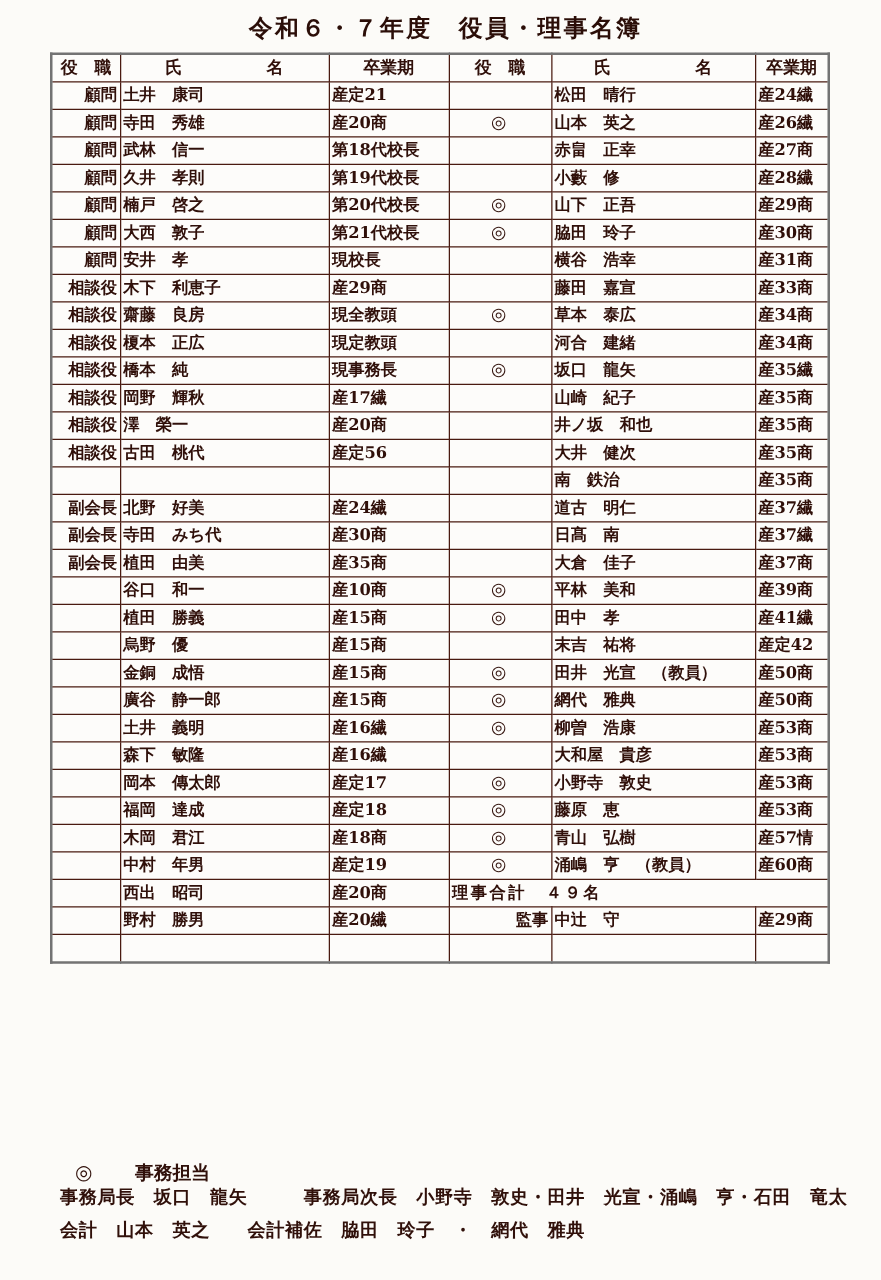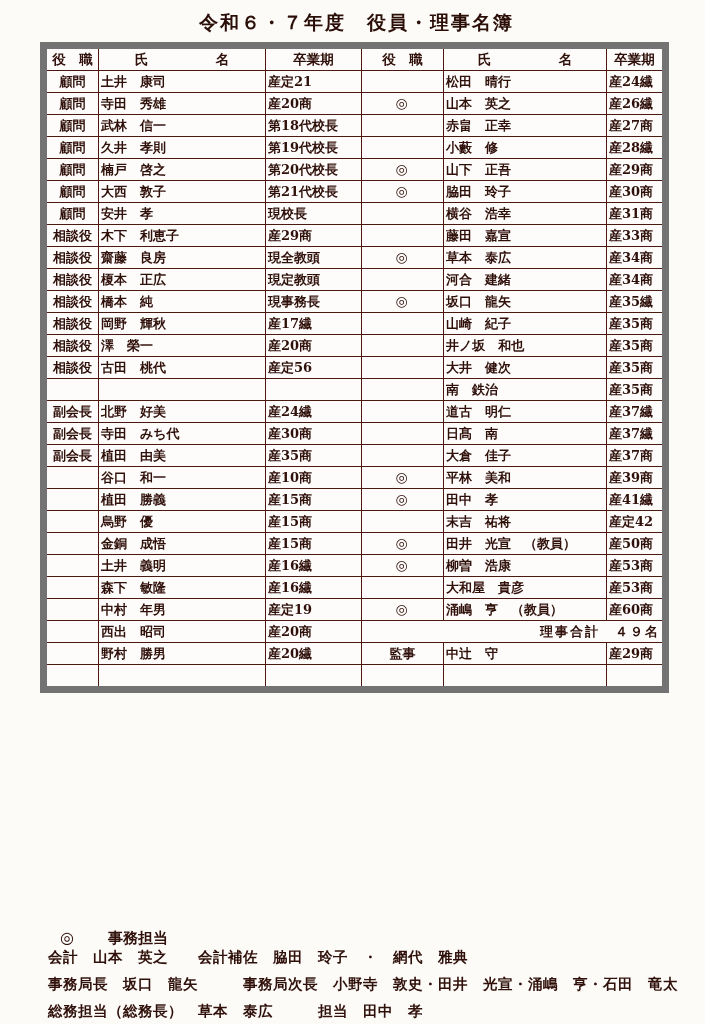--- a/index.html
+++ b/index.html
@@ -24,47 +24,47 @@
     letter-spacing: 2px;
     color: #2b0e08;
   }
   table.roster {
     position: absolute;
     left: 40px;
     top: 42px;
     width: 622px;
     border-collapse: collapse;
     table-layout: fixed;
-    border: 7px solid #737373;
+    border: 2px solid #737373;
     background: #fdfcfa;
   }
   table.roster th, table.roster td {
     border: 1px solid #4a1a10;
     height: 21px;
     line-height: 21px;
     font-size: 13px;
     padding: 0 2px;
     overflow: hidden;
     white-space: nowrap;
     font-weight: bold;
     color: #30100a;
   }
   table.roster th { text-align: center; font-size: 13.5px; }
   col.w-pos-l  { width: 55px; }
   col.w-name-l { width: 167px; }
   col.w-grad-l { width: 96px; }
   col.w-pos-r  { width: 82px; }
   col.w-name-r { width: 163px; }
   col.w-grad-r { width: 59px; }
-  td.c0 { text-align: center; }
+  td.c0 { text-align: right; }
   td.c1, td.c4 { text-align: left; padding-left: 5px; }
   td.c2, td.c5 { text-align: left; padding-left: 3px; }
-  td.c3 { text-align: center; padding-left: 4px; }
+  td.c3 { text-align: right; padding-left: 4px; }
   td.c3.mark { text-align: center; padding-left: 0; font-size: 14px; }
-  td.merged-cell { text-align: right; letter-spacing: 2px; }
+  td.merged-cell { text-align: left; letter-spacing: 2px; }
   .legend {
     position: absolute;
     left: 60px;
     top: 928px;
     font-size: 15px;
   }
   .legend .legend-mark { margin-right: 34px; font-size: 16px; }
   .footer-lines {
     position: absolute;
     left: 48px;
@@ -276,33 +276,65 @@
         <tr>
           <td class="c0"></td>
           <td class="c1">金銅　成悟</td>
           <td class="c2">産15商</td>
           <td class="c3 mark">◎</td>
           <td class="c4">田井　光宣　（教員）</td>
           <td class="c5">産50商</td>
         </tr>
         <tr>
           <td class="c0"></td>
+          <td class="c1">廣谷　静一郎</td>
+          <td class="c2">産15商</td>
+          <td class="c3 mark">◎</td>
+          <td class="c4">網代　雅典</td>
+          <td class="c5">産50商</td>
+        </tr>
+        <tr>
+          <td class="c0"></td>
           <td class="c1">土井　義明</td>
           <td class="c2">産16繊</td>
           <td class="c3 mark">◎</td>
           <td class="c4">柳曽　浩康</td>
           <td class="c5">産53商</td>
         </tr>
         <tr>
           <td class="c0"></td>
           <td class="c1">森下　敏隆</td>
           <td class="c2">産16繊</td>
           <td class="c3"></td>
           <td class="c4">大和屋　貴彦</td>
           <td class="c5">産53商</td>
+        </tr>
+        <tr>
+          <td class="c0"></td>
+          <td class="c1">岡本　傳太郎</td>
+          <td class="c2">産定17</td>
+          <td class="c3 mark">◎</td>
+          <td class="c4">小野寺　敦史</td>
+          <td class="c5">産53商</td>
+        </tr>
+        <tr>
+          <td class="c0"></td>
+          <td class="c1">福岡　達成</td>
+          <td class="c2">産定18</td>
+          <td class="c3 mark">◎</td>
+          <td class="c4">藤原　恵</td>
+          <td class="c5">産53商</td>
+        </tr>
+        <tr>
+          <td class="c0"></td>
+          <td class="c1">木岡　君江</td>
+          <td class="c2">産18商</td>
+          <td class="c3 mark">◎</td>
+          <td class="c4">青山　弘樹</td>
+          <td class="c5">産57情</td>
         </tr>
         <tr>
           <td class="c0"></td>
           <td class="c1">中村　年男</td>
           <td class="c2">産定19</td>
           <td class="c3 mark">◎</td>
           <td class="c4">涌嶋　亨　（教員）</td>
           <td class="c5">産60商</td>
         </tr>
         <tr>
@@ -328,18 +360,17 @@
           <td class="c5"></td>
         </tr>
       </tbody>
   </table>
 
   <div class="legend">
     <span class="legend-mark">◎</span><span class="legend-text">事務担当</span>
   </div>
 
   <div class="footer-lines">
+    <p>事務局長　坂口　龍矢　　　事務局次長　小野寺　敦史・田井　光宣・涌嶋　亨・石田　竜太</p>
     <p>会計　山本　英之　　会計補佐　脇田　玲子　・　網代　雅典</p>
-    <p>事務局長　坂口　龍矢　　　事務局次長　小野寺　敦史・田井　光宣・涌嶋　亨・石田　竜太</p>
-    <p>総務担当（総務長）　草本　泰広　　　担当　田中　孝</p>
   </div>
 
 </div>
 
 </body></html>

